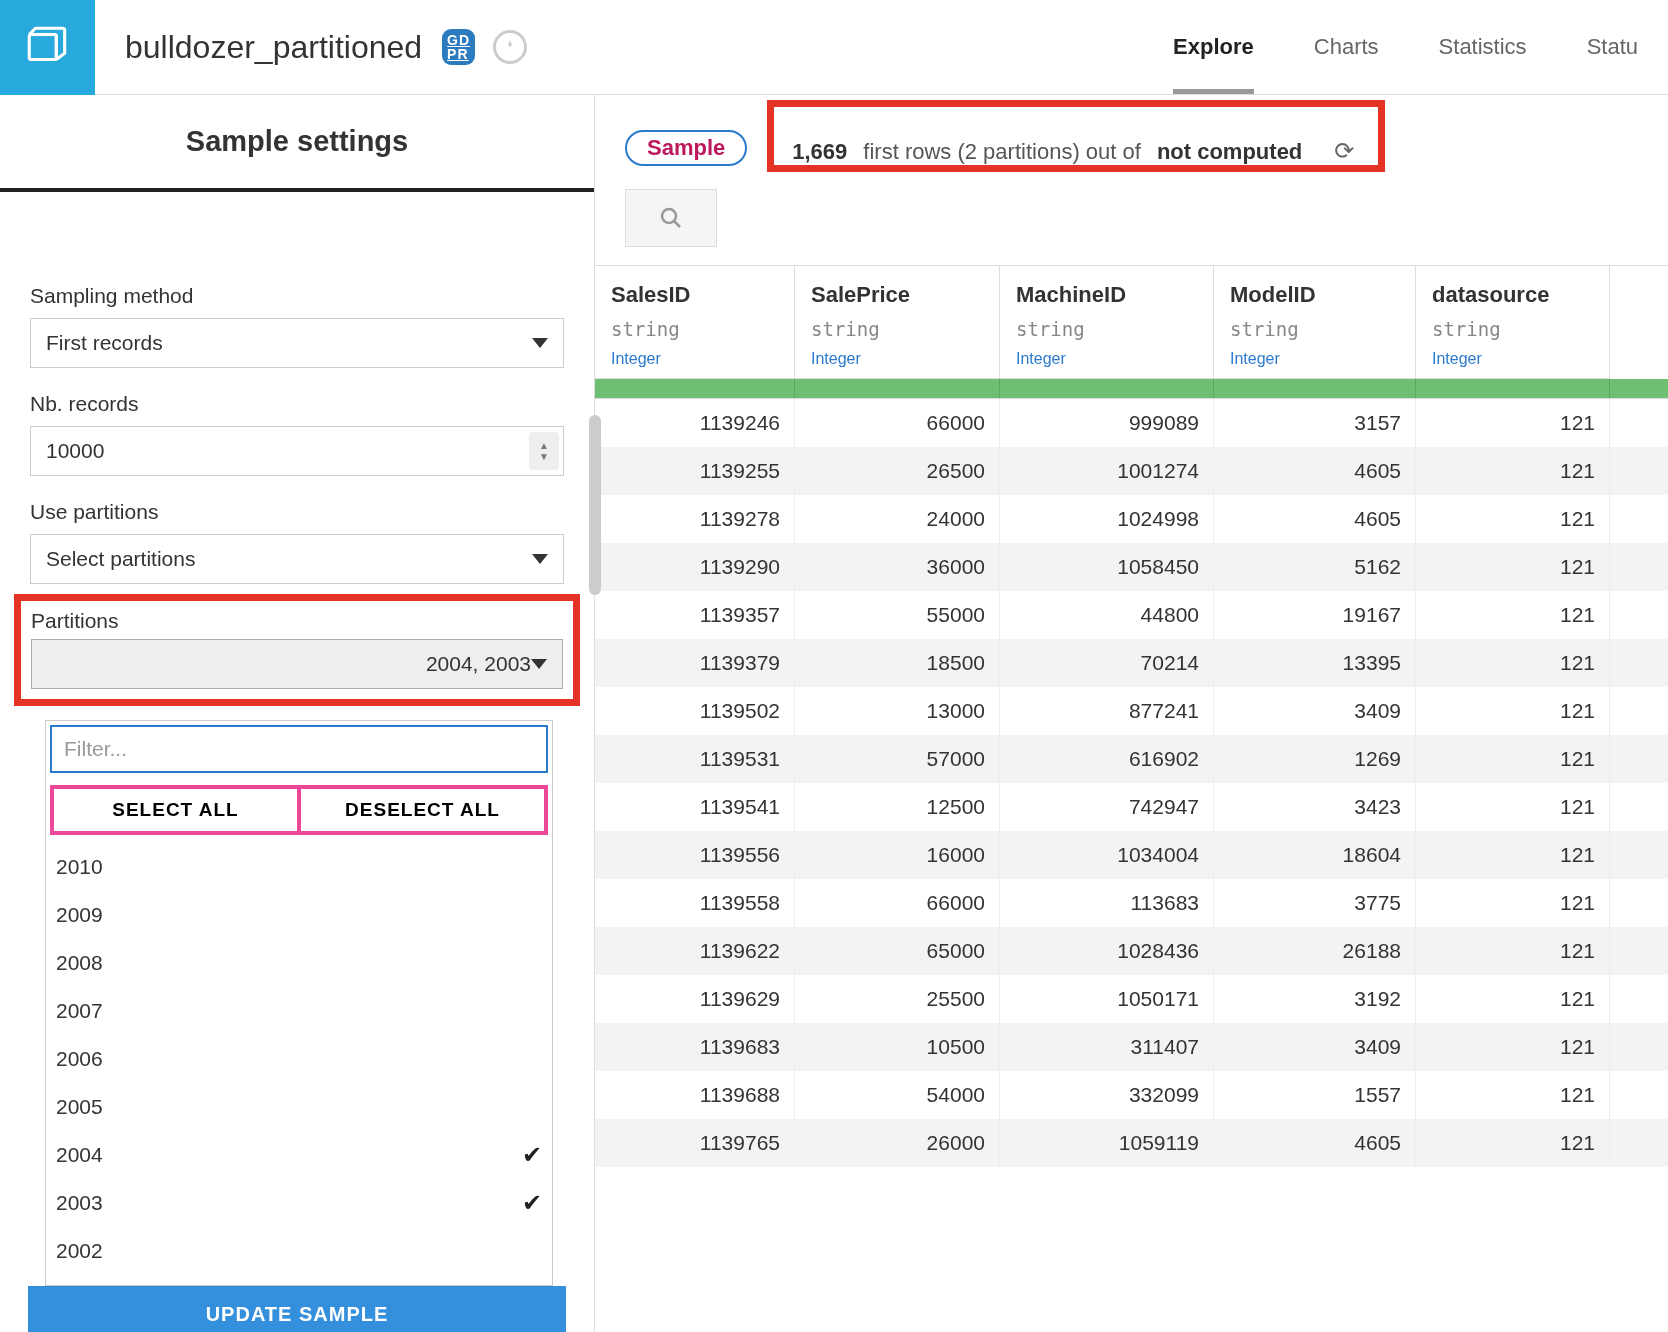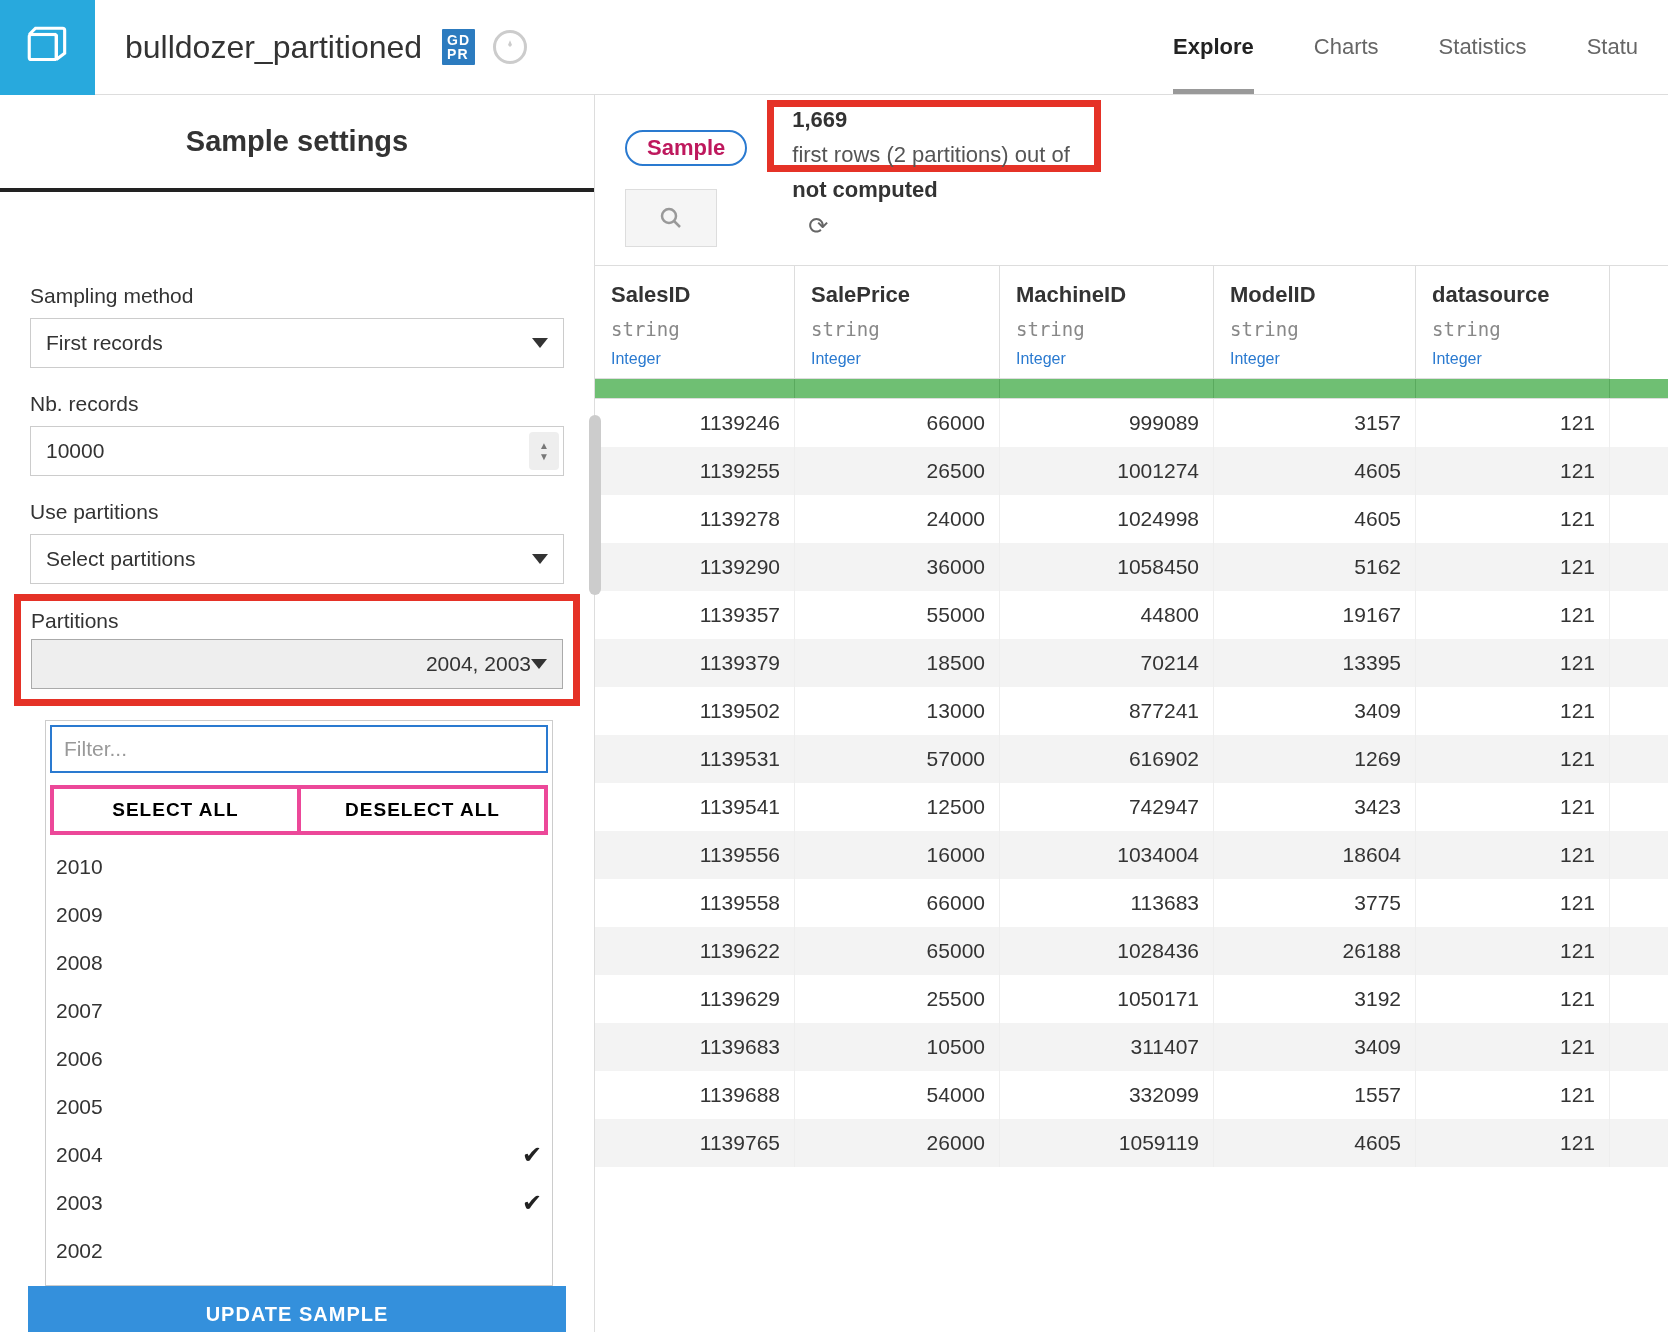--- a/index.html
+++ b/index.html
@@ -3,21 +3,21 @@
 <meta charset="utf-8">
 <style>
 * { box-sizing: border-box; margin: 0; padding: 0; }
 body { font-family: -apple-system, BlinkMacSystemFont, "Segoe UI", Helvetica, Arial, sans-serif; font-size: 14px; color: #333; width: 1668px; height: 1332px; overflow: hidden; background: #fff; }
 
 
 .header { height: 95px; display: flex; align-items: center; border-bottom: 1px solid #ddd; }
 .header-icon { width: 95px; height: 95px; background: #28a9dd; display:flex; align-items:center; justify-content:center;}
 .header-icon svg { width:50px; height:50px; }
 .header-title { font-size: 32px; font-weight: 500; color: #333; margin-left: 30px; }
-.header-badge { background:#2c7bbf; color:#fff; font-weight:700; font-size:14px; line-height:14px; padding:4px 5px; border-radius:1px; margin-left:20px; letter-spacing:1px;}
+.header-badge { background:#2c7bbf; color:#fff; font-weight:700; font-size:14px; line-height:14px; padding:4px 5px; border-radius:9px; margin-left:20px; letter-spacing:1px;text-decoration:underline;}
 .header-hint { width:34px; height:34px; border:3px solid #ccc; border-radius:50%; margin-left:18px; display:flex;align-items:center;justify-content:center; color:#ccc;}
 .header-tabs { margin-left:auto; display:flex; height:100%; align-items:center;}
 .tab { font-size:22px; color:#666; padding: 0 30px; height:100%; display:flex; align-items:center; cursor:pointer;}
 .tab.active { color:#222; font-weight:700; position:relative;}
 .tab.active::after { content:""; position:absolute; left:30px; right:30px; bottom:0; height:5px; background:#999;}
 
 
 .body { display:flex; height: calc(100% - 95px);}
 .sidebar { width: 595px; border-right:1px solid #ddd; display:flex; flex-direction:column;gap:48px;}
 .main { flex:1; display:flex; flex-direction:column; position:relative;}
@@ -43,21 +43,21 @@
 .select-buttons button { flex:1; height:50px; border:4px solid #ec4899; background:#fff; font-size:19px; font-weight:700; letter-spacing:1px; cursor:pointer;}
 .select-buttons button:first-child { border-right:none;}
 .options-list { margin-top:8px;}
 .option-row { height:48px; display:flex; align-items:center; justify-content:space-between; font-size:21px; padding:0 6px; cursor:pointer;}
 .check { font-size:24px; color:#222;}
 .update-btn { position:absolute; left:28px; right:28px; bottom:-10px; height:56px; background:#3490dc; color:#fff; font-size:20px; font-weight:700; letter-spacing:1px; border:none; cursor:pointer;}
 
 
 .main-toprow { height:82px; display:flex; align-items:center; padding-left:30px; gap:20px;}
 .sample-btn { border:2px solid #2a7ad0; color:#be185d; background:#fff; font-size:22px; font-weight:700; height:36px; padding:0 20px; border-radius:25px; cursor:pointer;margin-top:24px;}
-.info-row { border:7px solid #e53227; height:72px; display:flex; align-items:flex-start; padding:0 24px 0 18px; font-size:22px; color:#555; gap:9px;flex-direction:column;}
+.info-row { border:7px solid #e53227; height:72px; display:flex; align-items:flex-end; padding:0 24px 0 18px; font-size:22px; color:#555; gap:16px;}
 .info-row .strong { font-weight:700; color:#333;}
 .refresh { margin-left:16px; color:#666; font-size:24px;}
 
 
 .search-row { padding: 12px 0 18px 30px;}
 .search-box { width:92px; height:58px; border:1px solid #ddd; background:#f5f5f5; display:flex; align-items:center; justify-content:center; color:#999; font-size:24px;}
 
 
 .table { border-top:1px solid #ddd; flex:1; overflow:hidden;}
 .thead { display:flex;}

